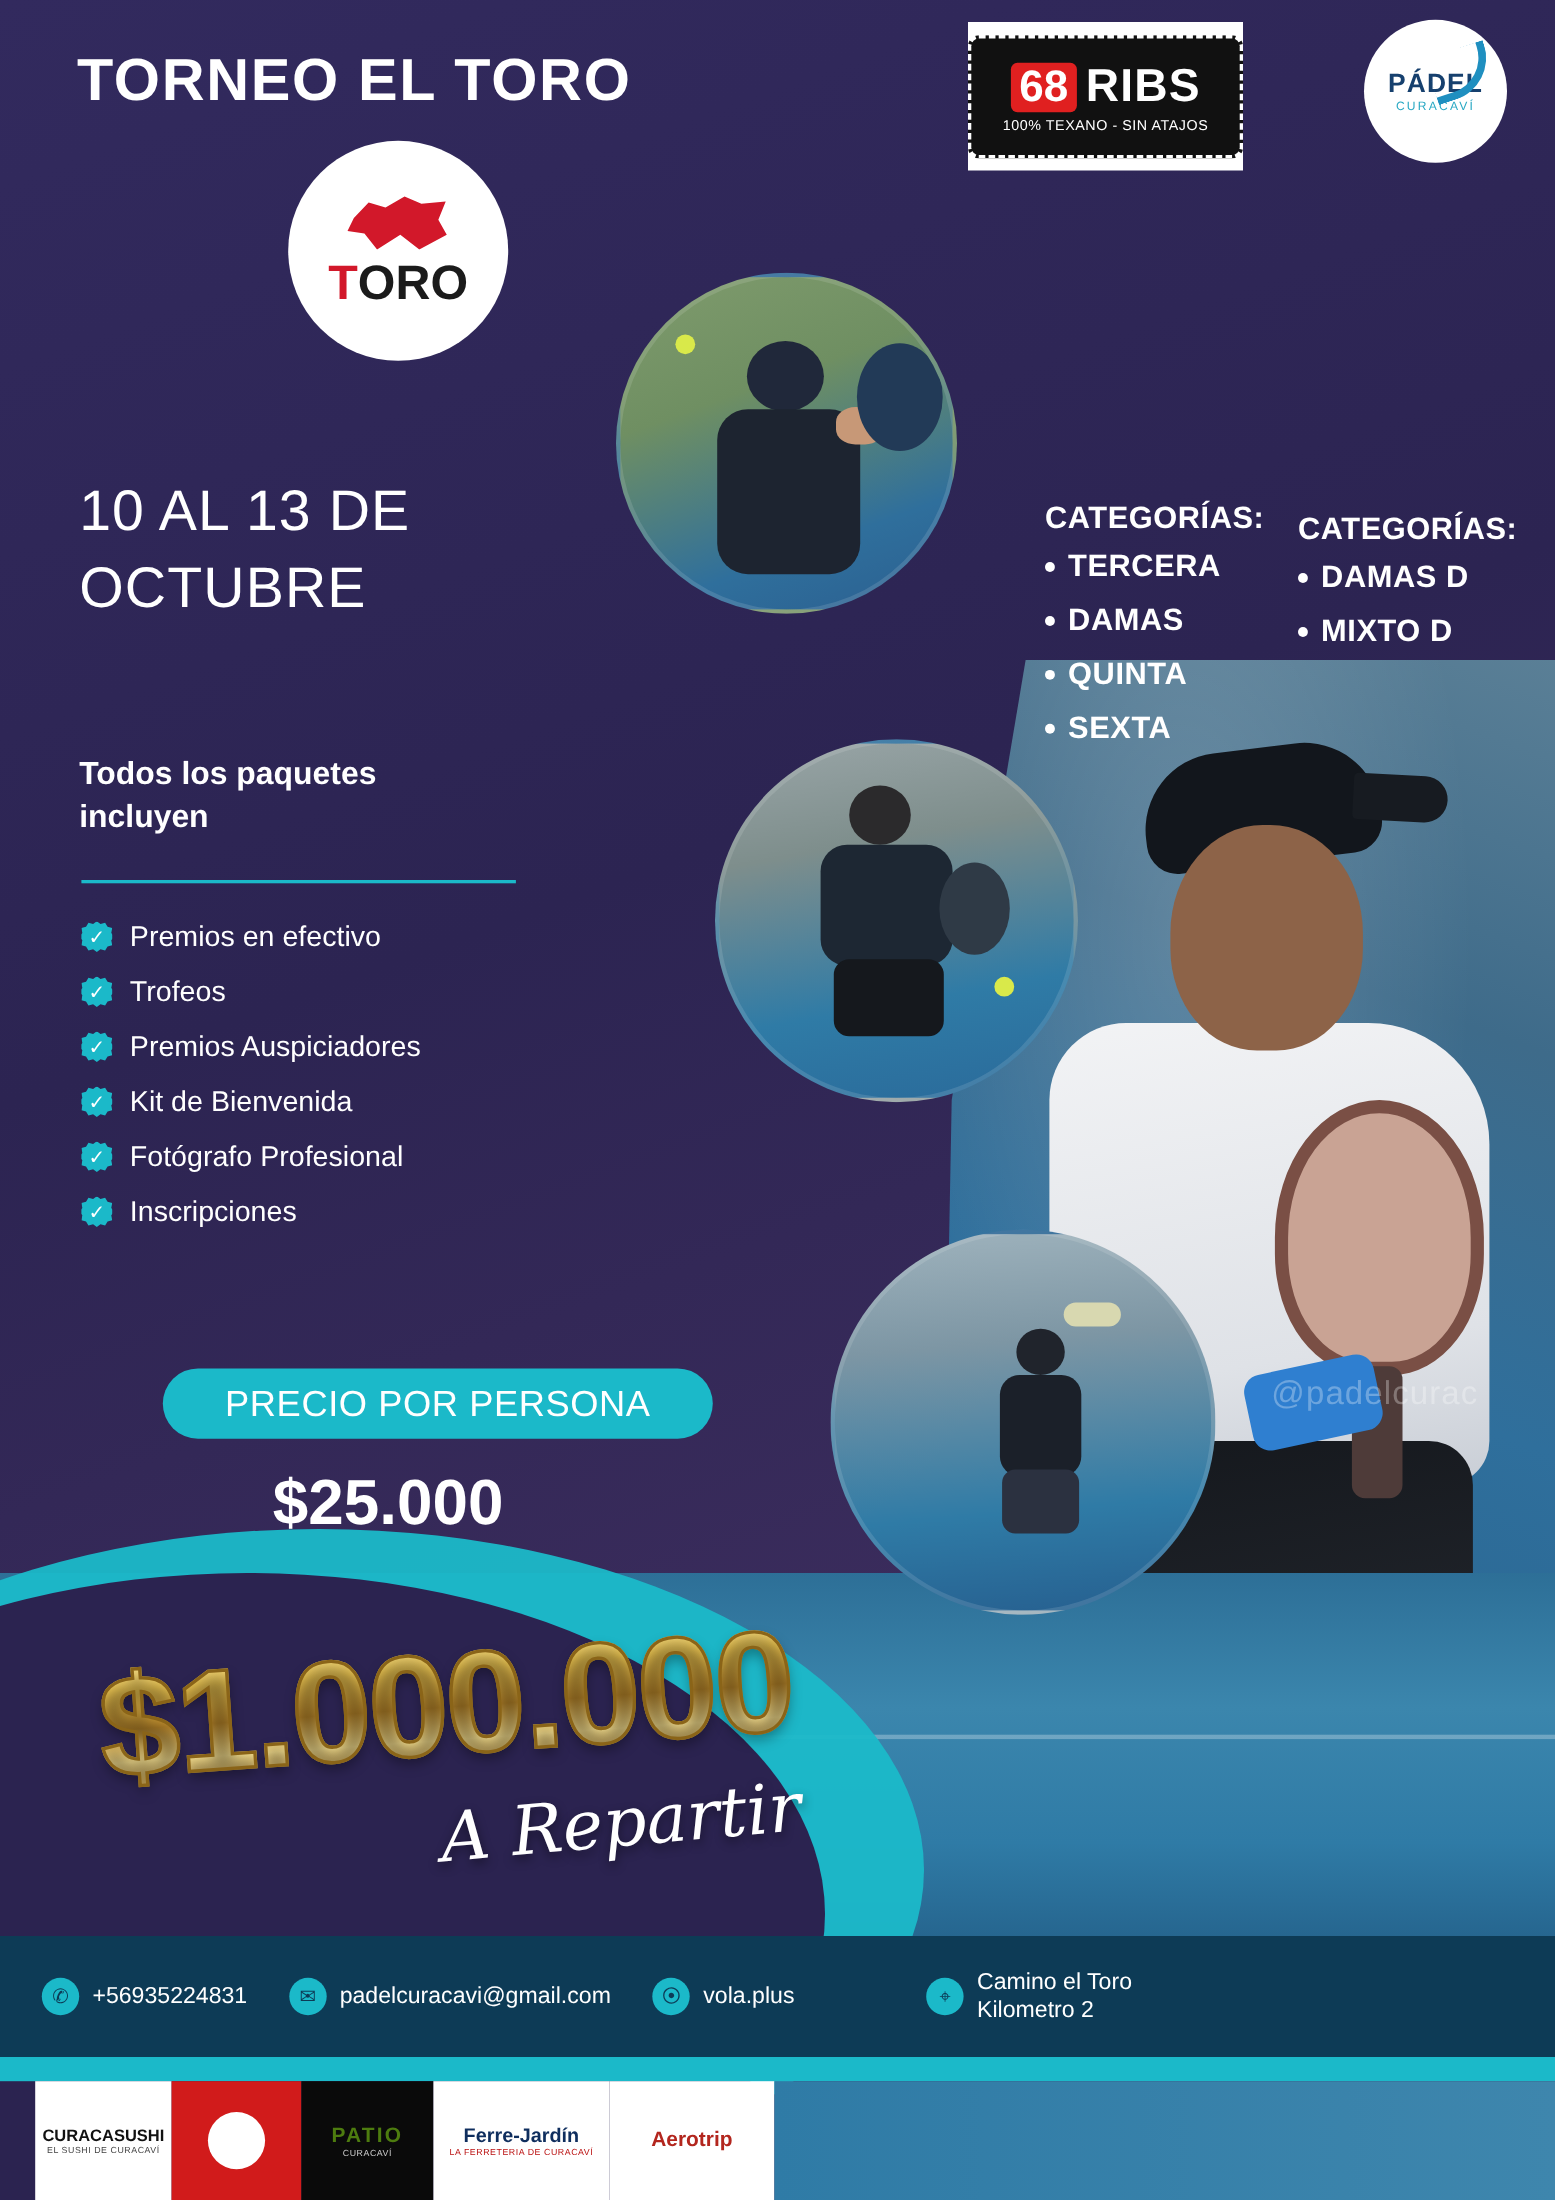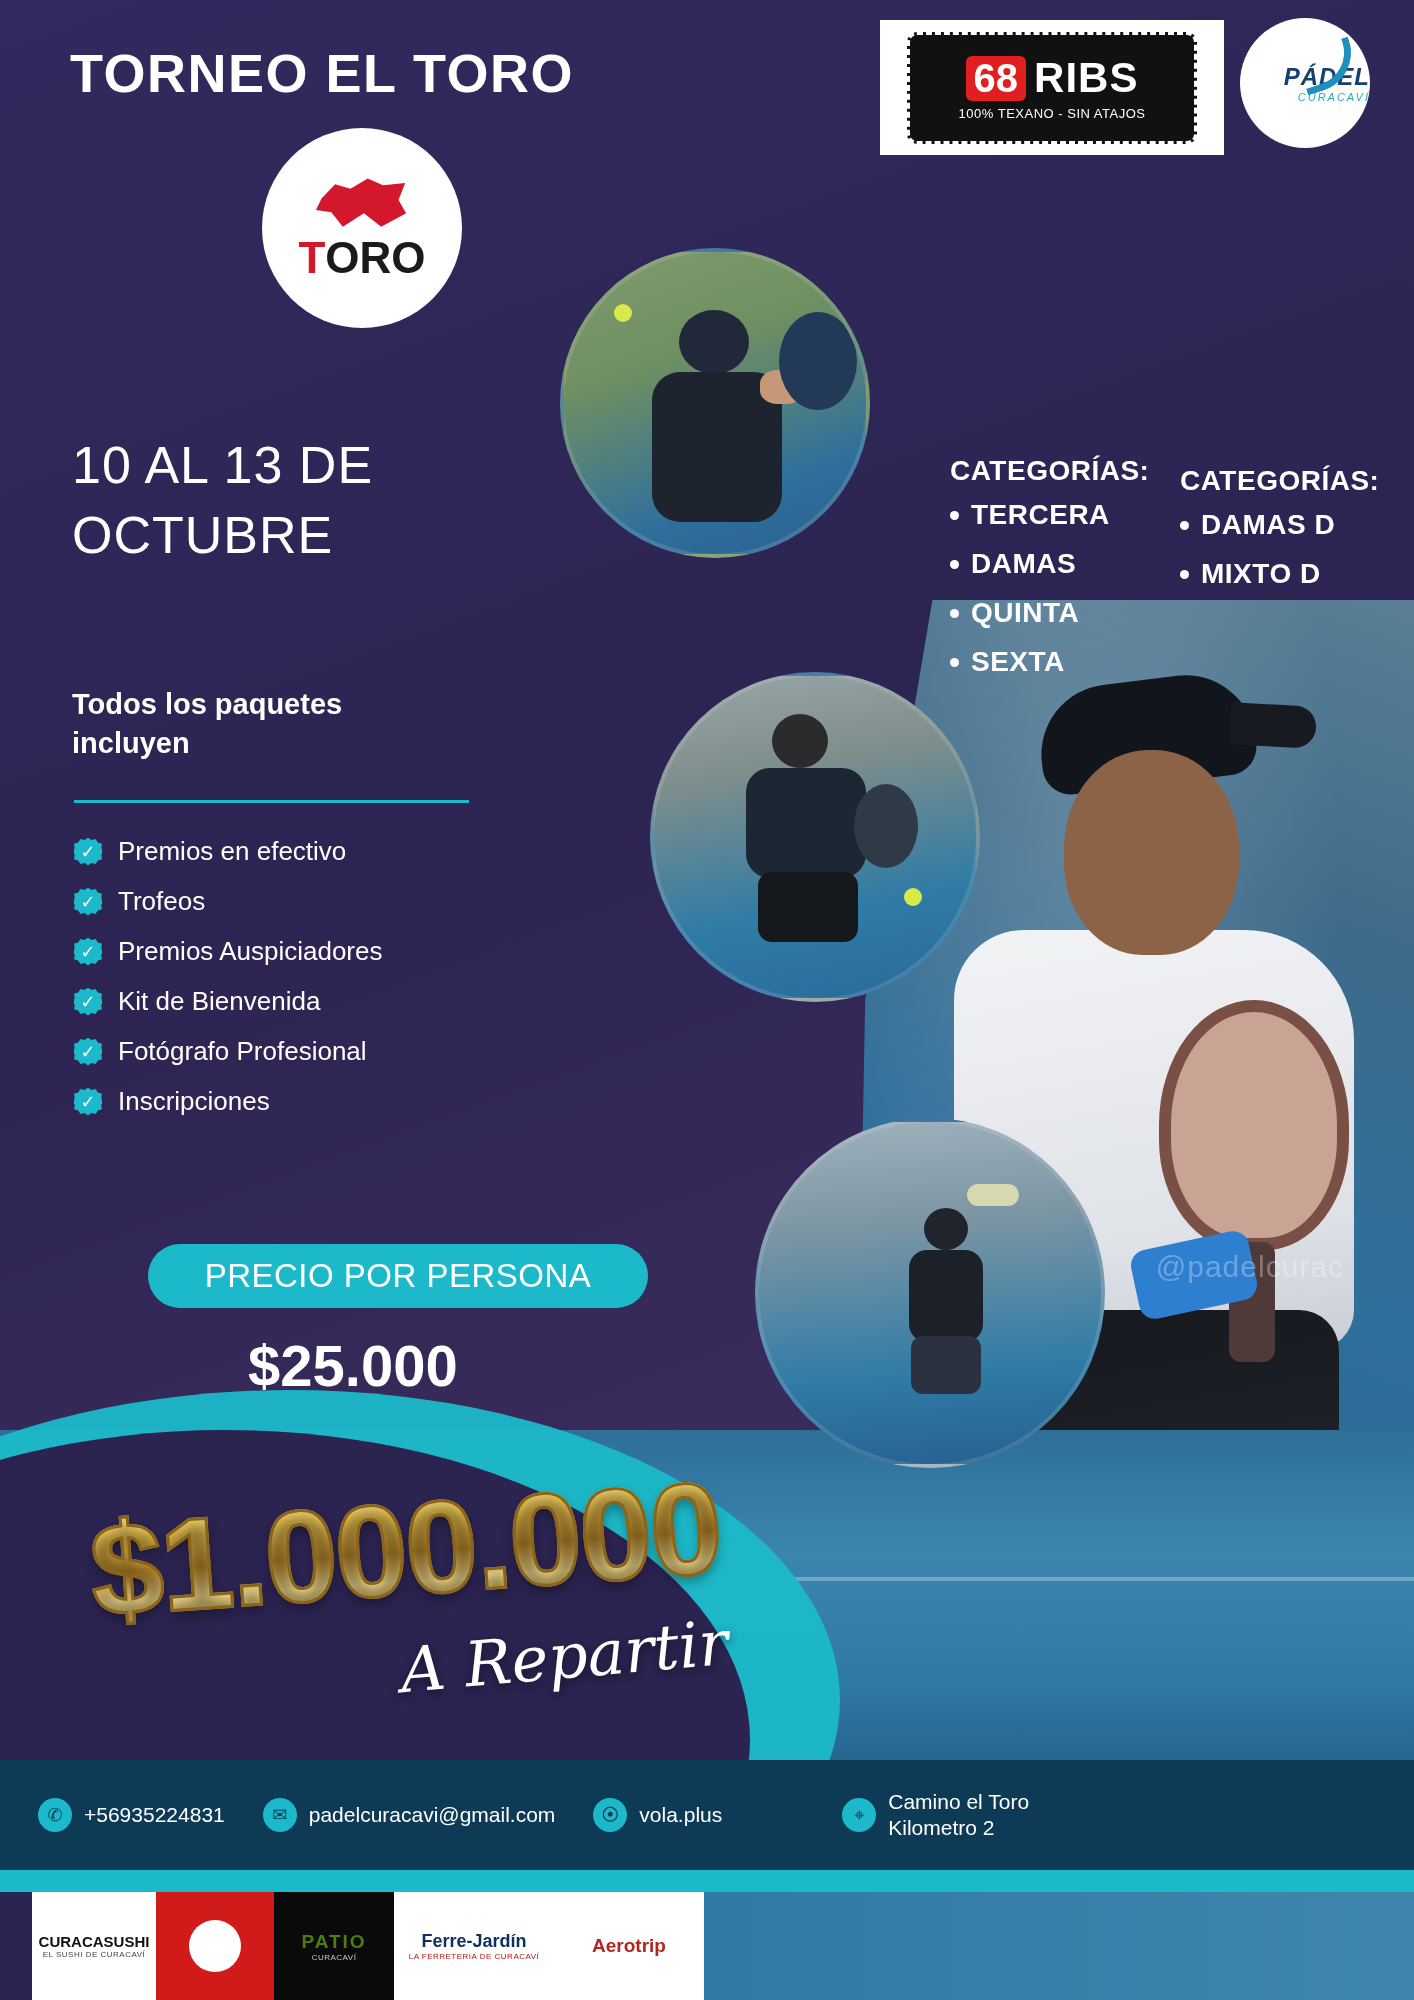--- a/index.html
+++ b/index.html
@@ -110,42 +110,42 @@
   }
 
   
   .title {
     position: absolute; left: 70px; top: 42px;
     color: #fff; font-weight: bold; font-size: 54px;
     letter-spacing: 1.5px;
   }
   .ribs-logo {
     position: absolute; left: 880px; top: 20px;
-    width: 344px; height: 135px; background: #fff;
+    width: 250px; height: 135px; background: #fff;
     display: flex; align-items: center; justify-content: center;
   }
   .ribs-inner {
     width: 290px; height: 112px; background: #111; border-radius: 10px;
     position: relative; display: flex; flex-direction: column;
     align-items: center; justify-content: center;
     border: 3px dashed #fff;
   }
   .ribs-top { display: flex; align-items: baseline; gap: 8px; }
   .ribs-68 {
     background: #e02020; color: #fff; font-weight: bold; font-size: 40px;
     padding: 0 8px; border-radius: 6px; font-family: "Liberation Sans", sans-serif;
   }
   .ribs-word { color: #fff; font-weight: bold; font-size: 42px; letter-spacing: 1px; }
   .ribs-sub { color: #fff; font-size: 13px; margin-top: 4px; letter-spacing: .5px; }
 
   .padel-logo {
     position: absolute; left: 1240px; top: 18px;
     width: 130px; height: 130px; border-radius: 50%;
     background: #fff; display: flex; flex-direction: column;
-    align-items: flex-end; justify-content: center; font-style: italic;
+    align-items: center; justify-content: center;
   }
   .padel-logo .pl1 { color: #16406e; font-weight: bold; font-size: 24px; letter-spacing: 1px; }
   .padel-logo .pl2 { color: #2aa9c4; font-size: 11px; letter-spacing: 2px; }
   .padel-logo .swoosh {
     position: absolute; right: 14px; top: 26px; width: 56px; height: 44px;
     border-right: 7px solid #1f8fc0; border-bottom: 7px solid #1f8fc0;
     border-radius: 0 0 40px 0; transform: rotate(-18deg);
   }
 
   .toro-logo {

